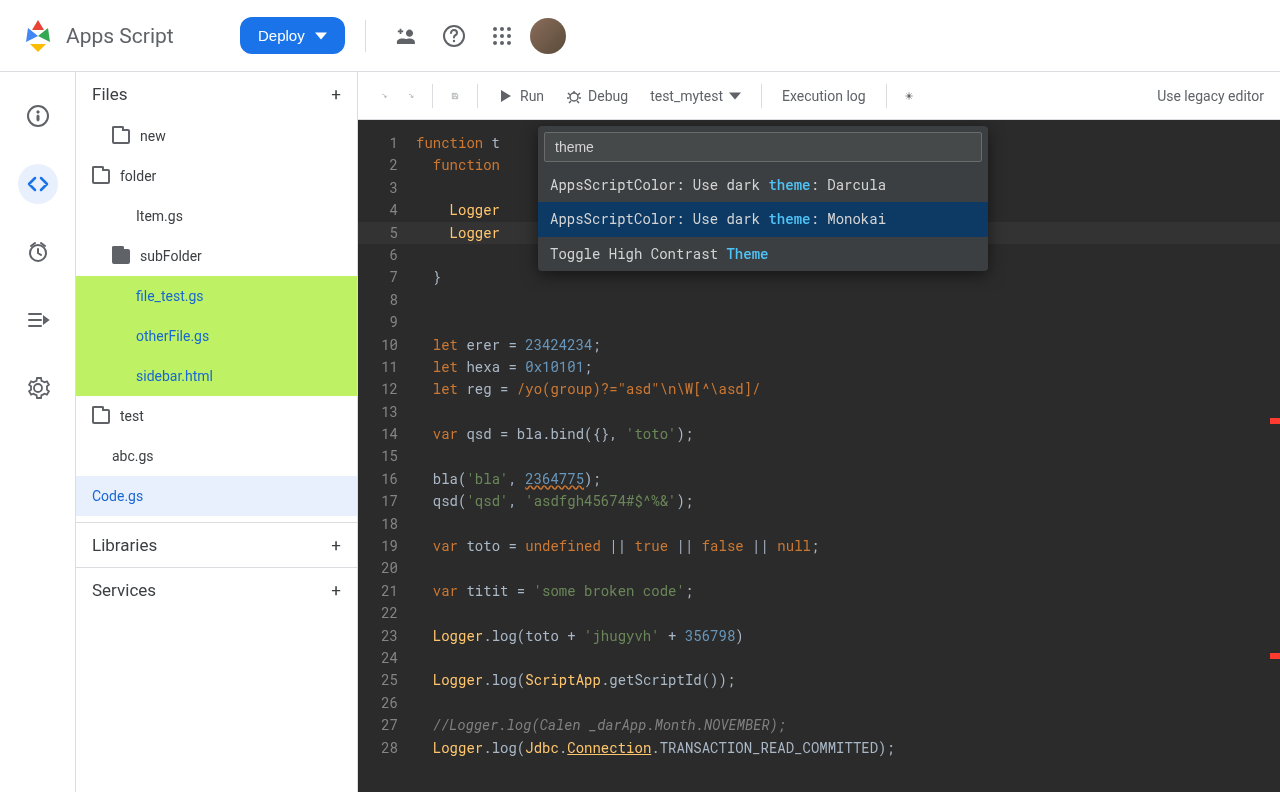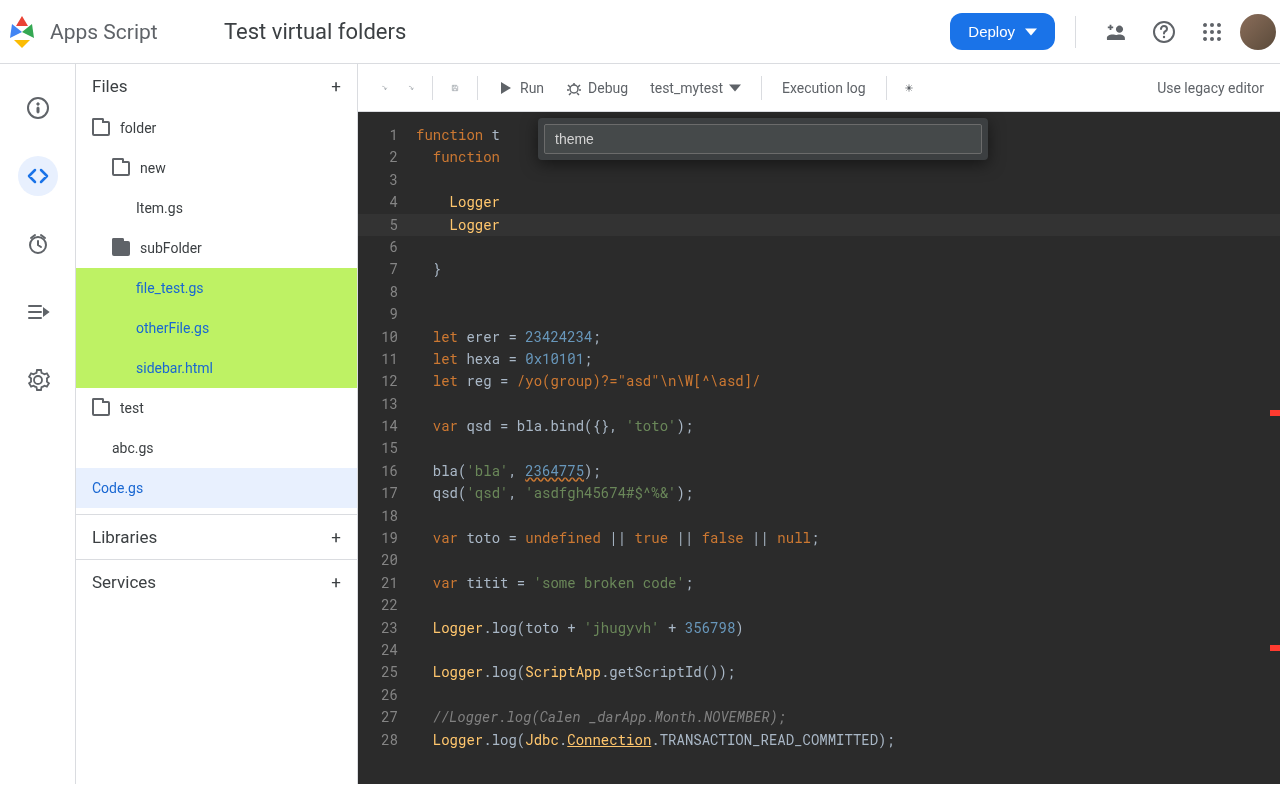--- a/index.html
+++ b/index.html
@@ -1,19 +1,19 @@
 <!DOCTYPE html>
 <html><head>
 <meta charset="utf-8">
 <style>
 * { margin: 0; padding: 0; box-sizing: border-box; }
 body { font-family: 'Google Sans', Roboto, Arial, sans-serif; font-size: 14px; color: #202124; background: #fff; overflow: hidden; width: 1280px; height: 800px; }
 
 
-.header { display: flex; align-items: center; height: 64px; padding: 0 4px; border-bottom: 1px solid #dadce0; }
+.header { display: flex; align-items: center; height: 72px; padding: 0 20px; border-bottom: 1px solid #dadce0; }
 .logo-wrap { display: flex; align-items: center; gap: 10px; width: 220px; }
 .logo-icon { width: 36px; height: 36px; }
 .logo-text { font-size: 21px; color: #5f6368; }
 .project-title { font-size: 22px; color: #3c4043; flex: 1; }
 .header-actions { display: flex; align-items: center; gap: 8px; }
 .deploy-btn { background: #1a73e8; color: #fff; border: none; border-radius: 12px; padding: 10px 18px; font-size: 15px; display: flex; align-items: center; gap: 10px; cursor: pointer; }
 .deploy-btn svg { width: 12px; height: 12px; fill: #fff; }
 .vdiv { width: 1px; height: 32px; background: #dadce0; margin: 0 12px; }
 .hicon { width: 24px; height: 24px; fill: #5f6368; cursor: pointer; padding: 8px; box-sizing: content-box; border-radius: 50%; }
 .avatar { width: 36px; height: 36px; border-radius: 50%; background: linear-gradient(135deg,#8a6d5a,#5a4a3a); display:inline-block; }
@@ -88,21 +88,20 @@
 <div class="header">
   <div class="logo-wrap">
     <svg class="logo-icon" viewBox="0 0 36 36">
       <path fill="#ea4335" d="M18 2 L24 12 L12 12 Z"></path>
       <path fill="#4285f4" d="M8 10 L18 18 L6 24 Z"></path>
       <path fill="#34a853" d="M28 10 L30 24 L18 18 Z"></path>
       <path fill="#fbbc04" d="M10 26 L26 26 L18 34 Z"></path>
     </svg>
     <span class="logo-text">Apps Script</span>
   </div>
-  <div class="project-title">Test virtual folders</div>
   <div class="header-actions">
     <button class="deploy-btn">
       <span>Deploy</span>
       <svg viewBox="0 0 10 6">
           <path d="M0 0 L5 6 L10 0 Z"></path>
         </svg>
     </button>
     <div class="vdiv"></div>
     <svg class="hicon" viewBox="0 0 24 24">
         <path d="M15 12c2 0 4-2 4-4s-2-4-4-4-4 2-4 4 2 4 4 4zm-8 2c-3 0-6 1.5-6 4v2h8c0-2 1-4 3-5-1-.5-3-1-5-1zm8 0c-3 0-6 1.5-6 4v2h12v-2c0-2.5-3-4-6-4zM6 9v-2h2V5H6V3H4v2H2v2h2v2h2z" transform="translate(2,2) scale(0.9)"></path>
@@ -158,27 +157,27 @@
         </svg>
       </div>
   </div>
 
   <div class="sidebar">
     <div class="section-hdr">
       <span>Files</span>
       <span class="plus">+</span>
     </div>
     <div class="files-list" id="files-list">
+        <div class="file-row indent1">
+          <span class="folder-icon"></span>
+          <span>new</span>
+        </div>
         <div class="file-row indent0">
           <span class="folder-icon"></span>
           <span>folder</span>
-        </div>
-        <div class="file-row indent1">
-          <span class="folder-icon"></span>
-          <span>new</span>
         </div>
         <div class="file-row indent2">
           <span>Item.gs</span>
         </div>
         <div class="file-row indent1">
           <span class="folder-icon solid"></span>
           <span>subFolder</span>
         </div>
         <div class="file-row indent2 sel">
           <span>file_test.gs</span>
@@ -286,16 +285,21 @@
           <div>26</div>
           <div>27</div>
           <div>28</div>
         </div>
       <div class="code-lines" id="code-lines"><div><span class="kw">function</span> t</div><div>  <span class="kw">function</span></div><div>&nbsp;</div><div>    <span class="fn2">Logger</span></div><div>    <span class="fn2">Logger</span></div><div>&nbsp;</div><div>  }</div><div>&nbsp;</div><div>&nbsp;</div><div>  <span class="kw">let</span> erer = <span class="num">23424234</span>;</div><div>  <span class="kw">let</span> hexa = <span class="num">0x10101</span>;</div><div>  <span class="kw">let</span> reg = <span class="regex">/yo(group)?="asd"\n\W[^\asd]/</span></div><div>&nbsp;</div><div>  <span class="kw">var</span> qsd = bla.bind({}, <span class="str">'toto'</span>);</div><div>&nbsp;</div><div>  bla(<span class="str">'bla'</span>, <span class="num wavy">2364775</span>);</div><div>  qsd(<span class="str">'qsd'</span>, <span class="str">'asdfgh45674#$^%&amp;'</span>);</div><div>&nbsp;</div><div>  <span class="kw">var</span> toto = <span class="kw">undefined</span> || <span class="kw">true</span> || <span class="kw">false</span> || <span class="kw">null</span>;</div><div>&nbsp;</div><div>  <span class="kw">var</span> titit = <span class="str">'some broken code'</span>;</div><div>&nbsp;</div><div>  <span class="fn2">Logger</span>.log(toto + <span class="str">'jhugyvh'</span> + <span class="num">356798</span>)</div><div>&nbsp;</div><div>  <span class="fn2">Logger</span>.log(<span class="fn2">ScriptApp</span>.getScriptId());</div><div>&nbsp;</div><div>  <span class="cmt">//Logger.log(Calen _darApp.Month.NOVEMBER);</span></div><div>  <span class="fn2">Logger</span>.log(<span class="fn2">Jdbc</span>.<span class="fn2" style="text-decoration:underline">Connection</span>.TRANSACTION_READ_COMMITTED);</div></div>
       <div class="err-mark" style="top:298px"></div>
       <div class="err-mark" style="top:533px"></div>
 
       <div class="palette">
         <input class="palette-input" value="theme" style="">
+        <div class="palette-list" id="palette-list">
+            <div class="palette-item">AppsScriptColor: Use dark <span class="hl">theme</span>: Darcula</div>
+            <div class="palette-item sel">AppsScriptColor: Use dark <span class="hl">theme</span>: Monokai</div>
+            <div class="palette-item">Toggle High Contrast <span class="hl">Theme</span></div>
+          </div>
       </div>
     </div>
   </div>
 </div>
 
 </body></html>

